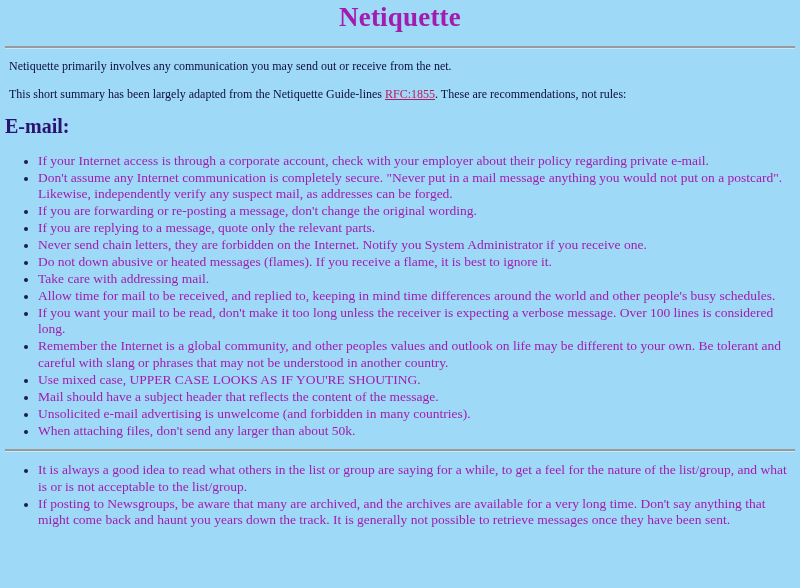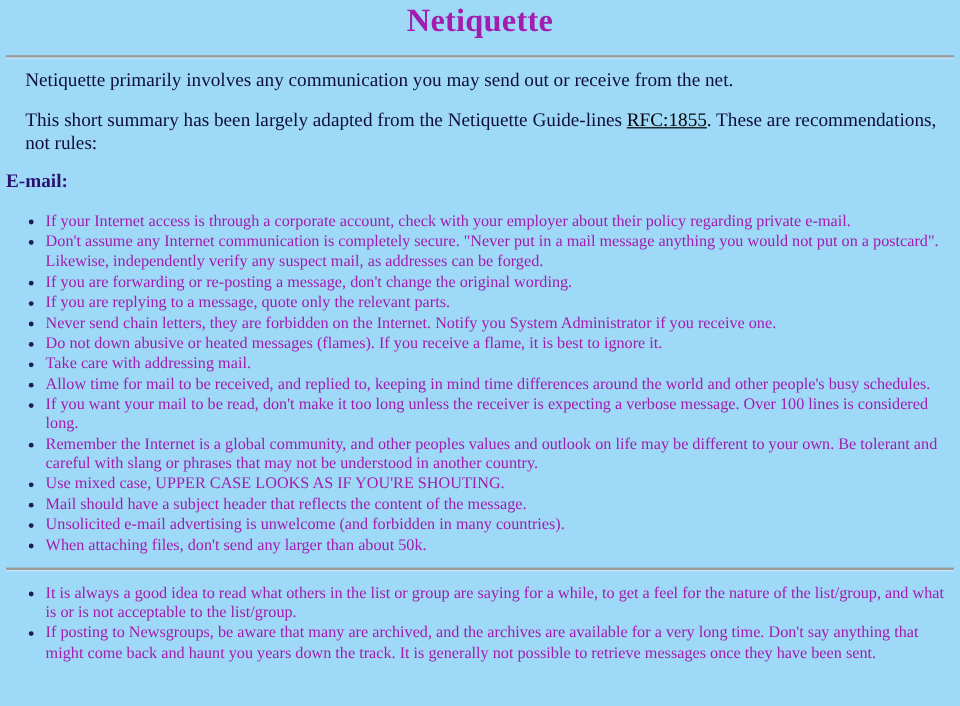--- a/index.html
+++ b/index.html
@@ -35,28 +35,28 @@
   hr.rule {
     border: 0;
     border-top: 2px solid #9A9A9A;
     border-bottom: 1px solid #C8E6F8;
     height: 0;
     margin: 6px 0 10px 0;
     padding: 0;
     width: 100%;
   }
   p.para {
-    margin: 0 0 14px 16px;
+    margin: 0 0 14px 4px;
     padding: 0;
-    font-size: 16px;
+    font-size: 12px;
     color: #0D0D3A;
   }
   h2.section-title {
     font-family: "Liberation Serif", "DejaVu Serif", serif;
-    font-size: 16px;
+    font-size: 20px;
     font-weight: bold;
     color: #2B1270;
     margin: 4px 0 14px 0;
     padding: 0;
   }
   ul.bullets {
     margin: 0 0 10px 0;
     padding-left: 33px;
     list-style-type: disc;
   }
@@ -65,21 +65,21 @@
     padding: 0;
     font-size: 13.5px;
     color: #a21caf;
     line-height: 1.22;
   }
   ul.bullets li::marker {
     color: #1B1B5C;
     font-size: 12px;
   }
   a.ext-link {
-    color: #000000;
+    color: #be185d;
     text-decoration: underline;
   }
 </style>
 </head>
 <body>
 
 <div class="page">
 
   <h1 class="page-title">Netiquette</h1>
 

